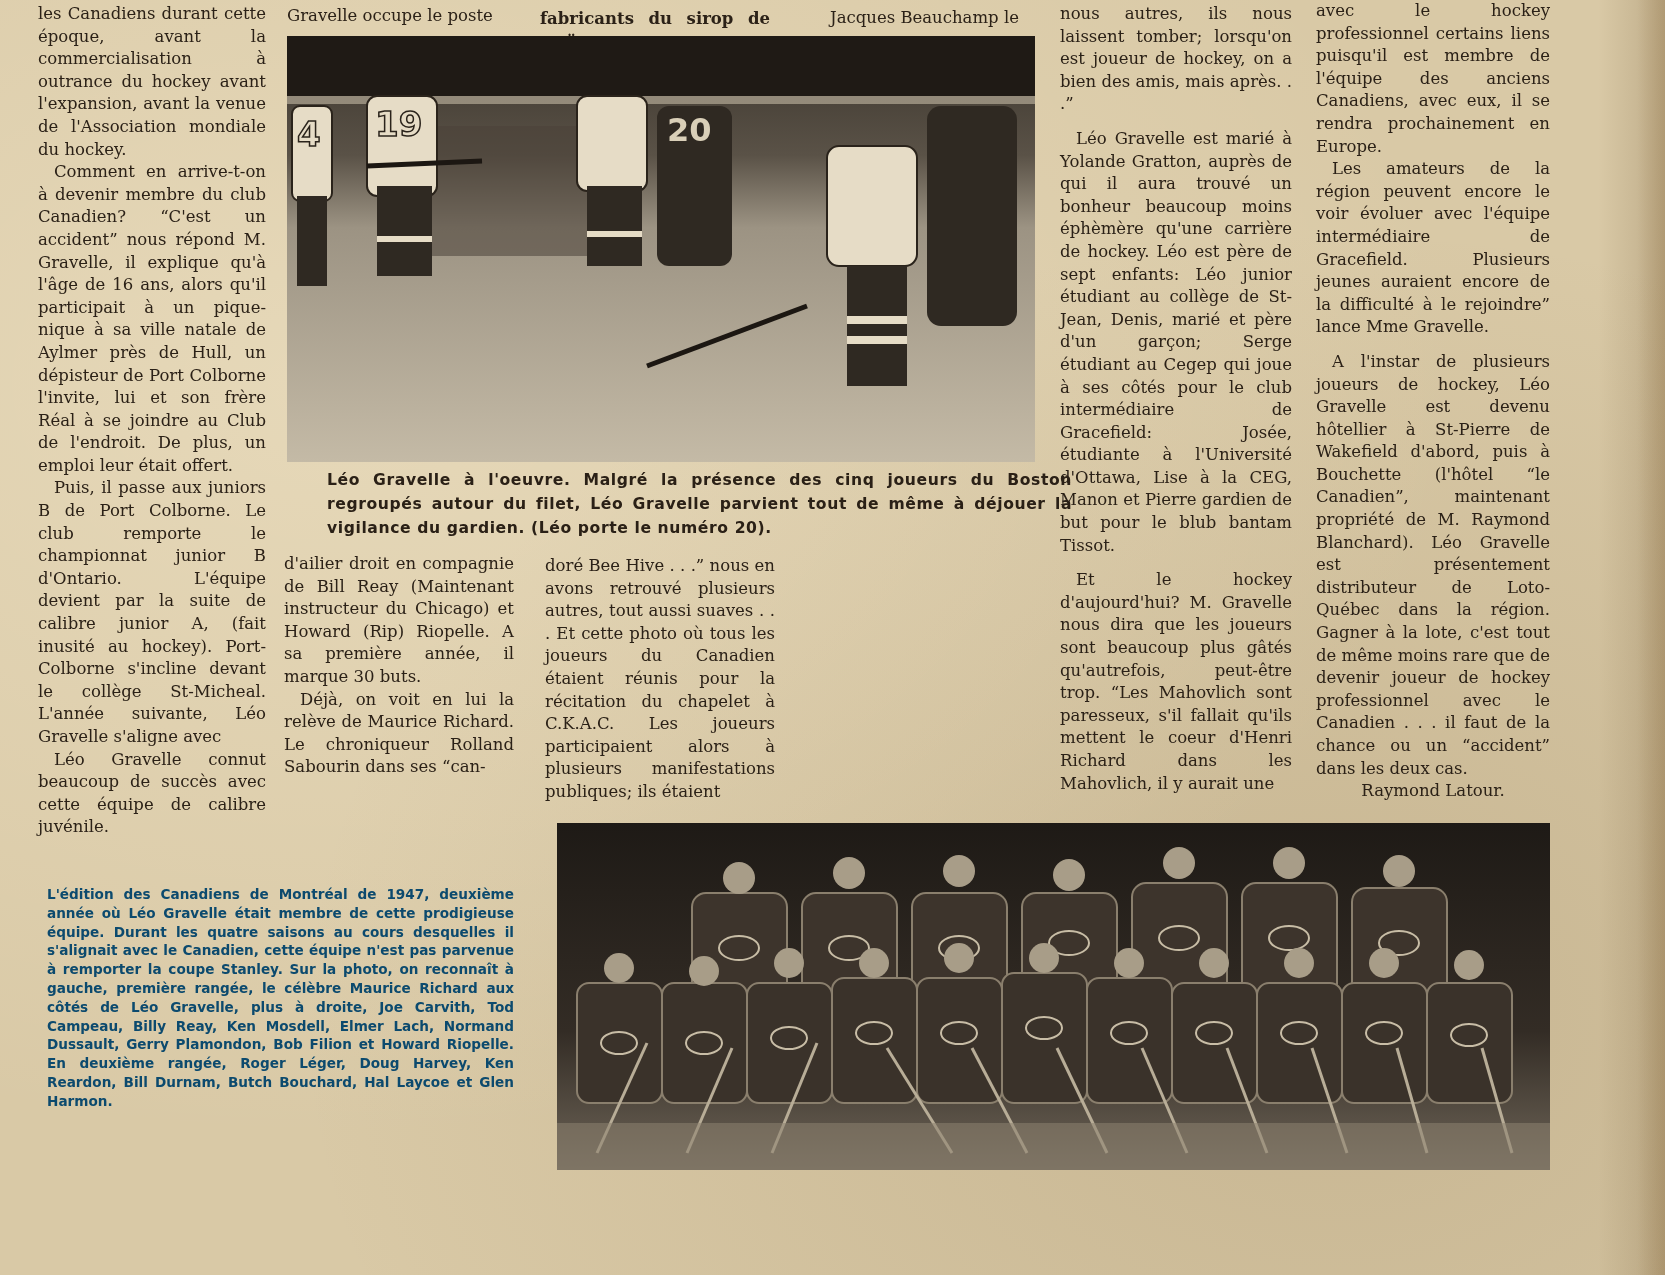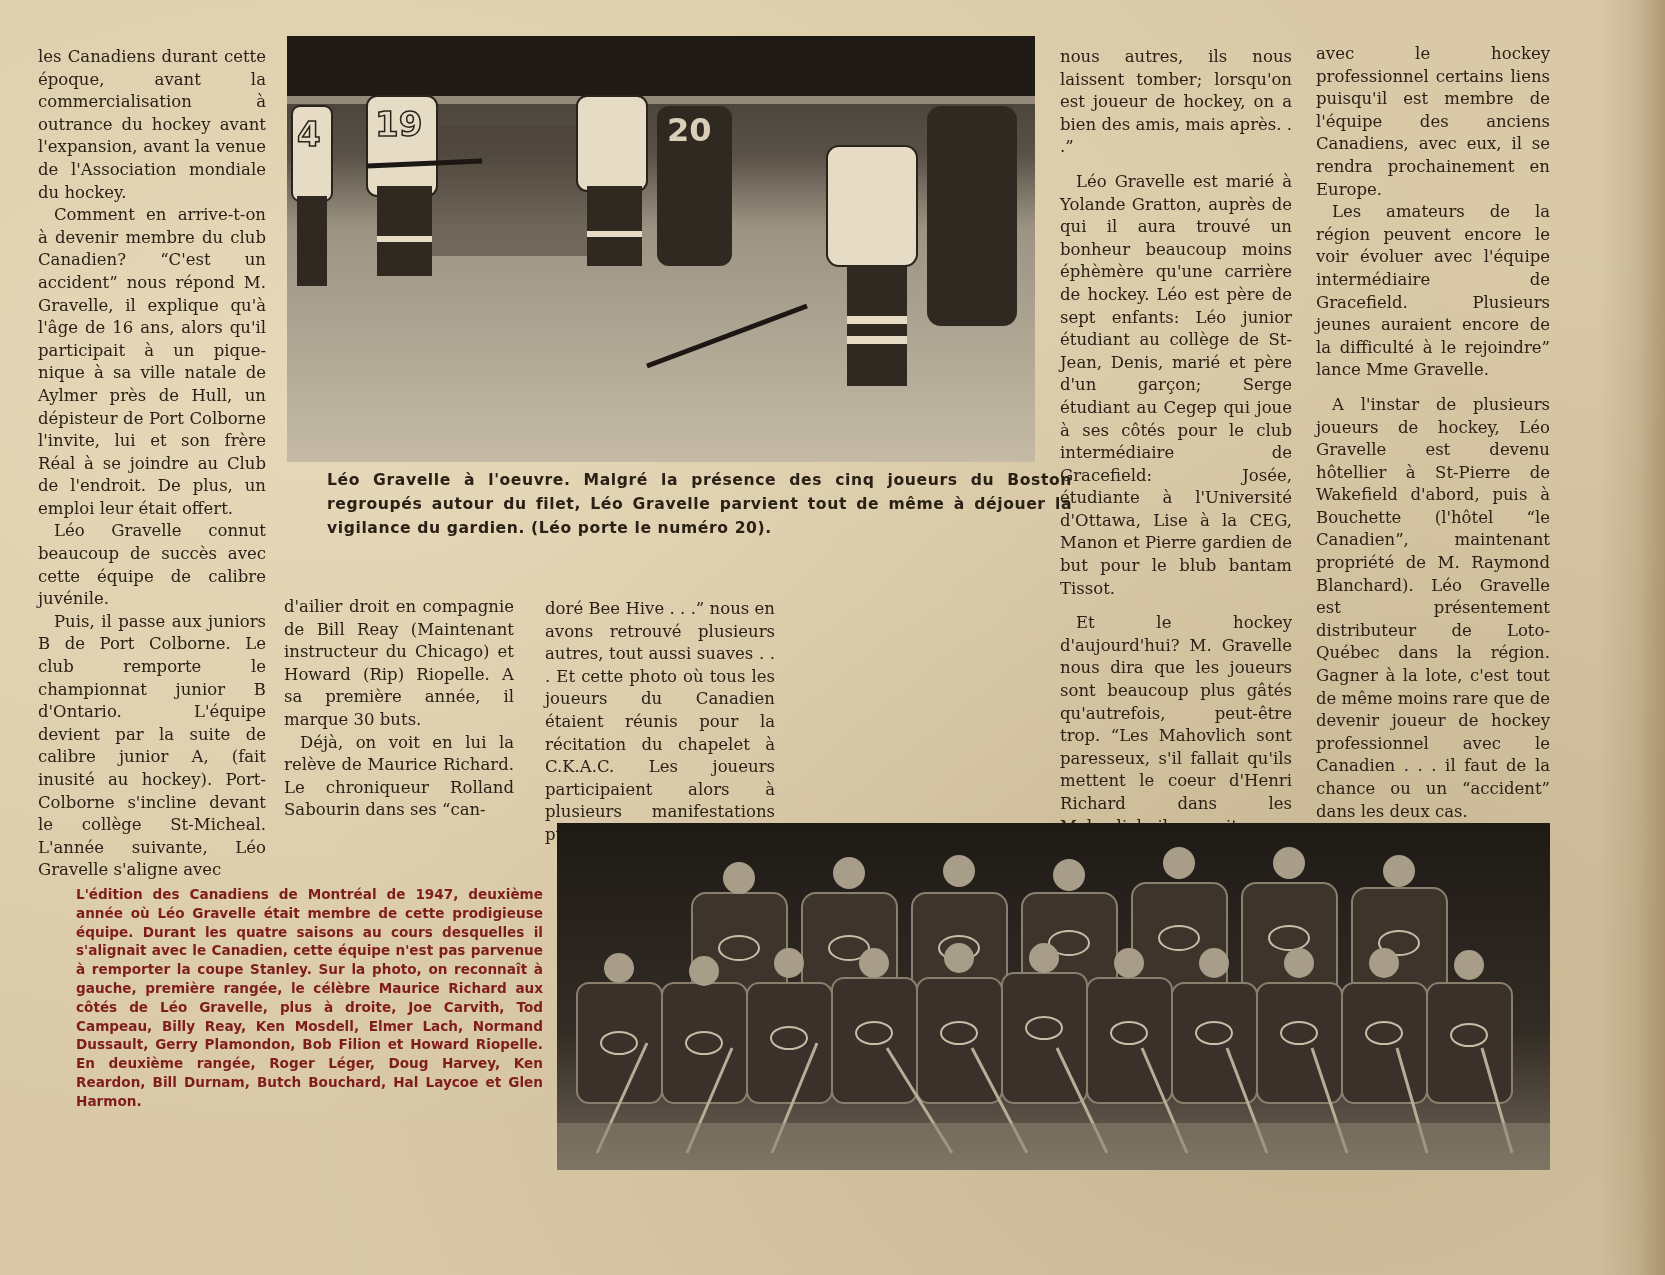--- a/index.html
+++ b/index.html
@@ -19,21 +19,20 @@
       font-family: "DejaVu Serif", "Liberation Serif", serif;
       color: #2a2016;
     }
     .col {
       position: absolute;
       font-size: 16.5px;
       line-height: 22.6px;
       text-align: justify;
       hyphens: auto;
       color: #2b2117;
-      margin-top: 43px;
     }
     .col p {
       margin: 0;
       text-indent: 16px;
     }
     .col p.noindent { text-indent: 0; }
     .col p.gap { margin-top: 12px; }
     .col p.sig { text-align: center; text-indent: 0; }
 
     .photo {
@@ -60,40 +59,39 @@
     .caption-team {
       position: absolute;
       left: 47px;
       top: 885px;
       width: 467px;
       font-family: "DejaVu Sans", "Liberation Sans", sans-serif;
       font-weight: bold;
       font-size: 13.6px;
       line-height: 18.8px;
       text-align: justify;
-      color: #7f1d1d;
-      margin-left: 29px;
+      color: #0c4a6e;
     }
     .fold {
       position: absolute;
       right: 0;
       top: 0;
       width: 28px;
       height: 1275px;
       background: linear-gradient(90deg, rgba(150,120,75,0.0), rgba(150,120,75,0.35));
     }
   </style>
 </head>
 <body>
 
 <div class="col" style="left:38px; top:3px; width:228px;">
   <p class="noindent">les Canadiens durant cette époque, avant la commercialisation à outrance du hockey avant l'expansion, avant la venue de l'Association mondiale du hockey.</p>
   <p>Comment en arrive-t-on à devenir membre du club Canadien? “C'est un accident” nous répond M. Gravelle, il explique qu'à l'âge de 16 ans, alors qu'il participait à un pique-nique à sa ville natale de Aylmer près de Hull, un dépisteur de Port Colborne l'invite, lui et son frère Réal à se joindre au Club de l'endroit. De plus, un emploi leur était offert.</p>
+  <p>Puis, il passe aux juniors B de Port Colborne. Le club remporte le championnat junior B d'Ontario. L'équipe devient par la suite de calibre junior A, (fait inusité au hockey). Port-Colborne s'incline devant le collège St-Micheal. L'année suivante, Léo Gravelle s'aligne avec</p>
   <p>Léo Gravelle connut beaucoup de succès avec cette équipe de calibre juvénile.</p>
-  <p>Puis, il passe aux juniors B de Port Colborne. Le club remporte le championnat junior B d'Ontario. L'équipe devient par la suite de calibre junior A, (fait inusité au hockey). Port-Colborne s'incline devant le collège St-Micheal. L'année suivante, Léo Gravelle s'aligne avec</p>
 </div>
 
 <div class="col" style="left:287px; top:5px; width:230px;">
   <p class="noindent">Gravelle occupe le poste</p>
 </div>
 <div class="col" style="left:540px; top:8px; width:230px;font-weight:bold;">
   <p class="noindent">fabricants du sirop de maïs</p>
 </div>
 <div class="col" style="left:817px; top:7px; width:215px; text-align:center;">
   <p class="noindent">Jacques Beauchamp le</p>

